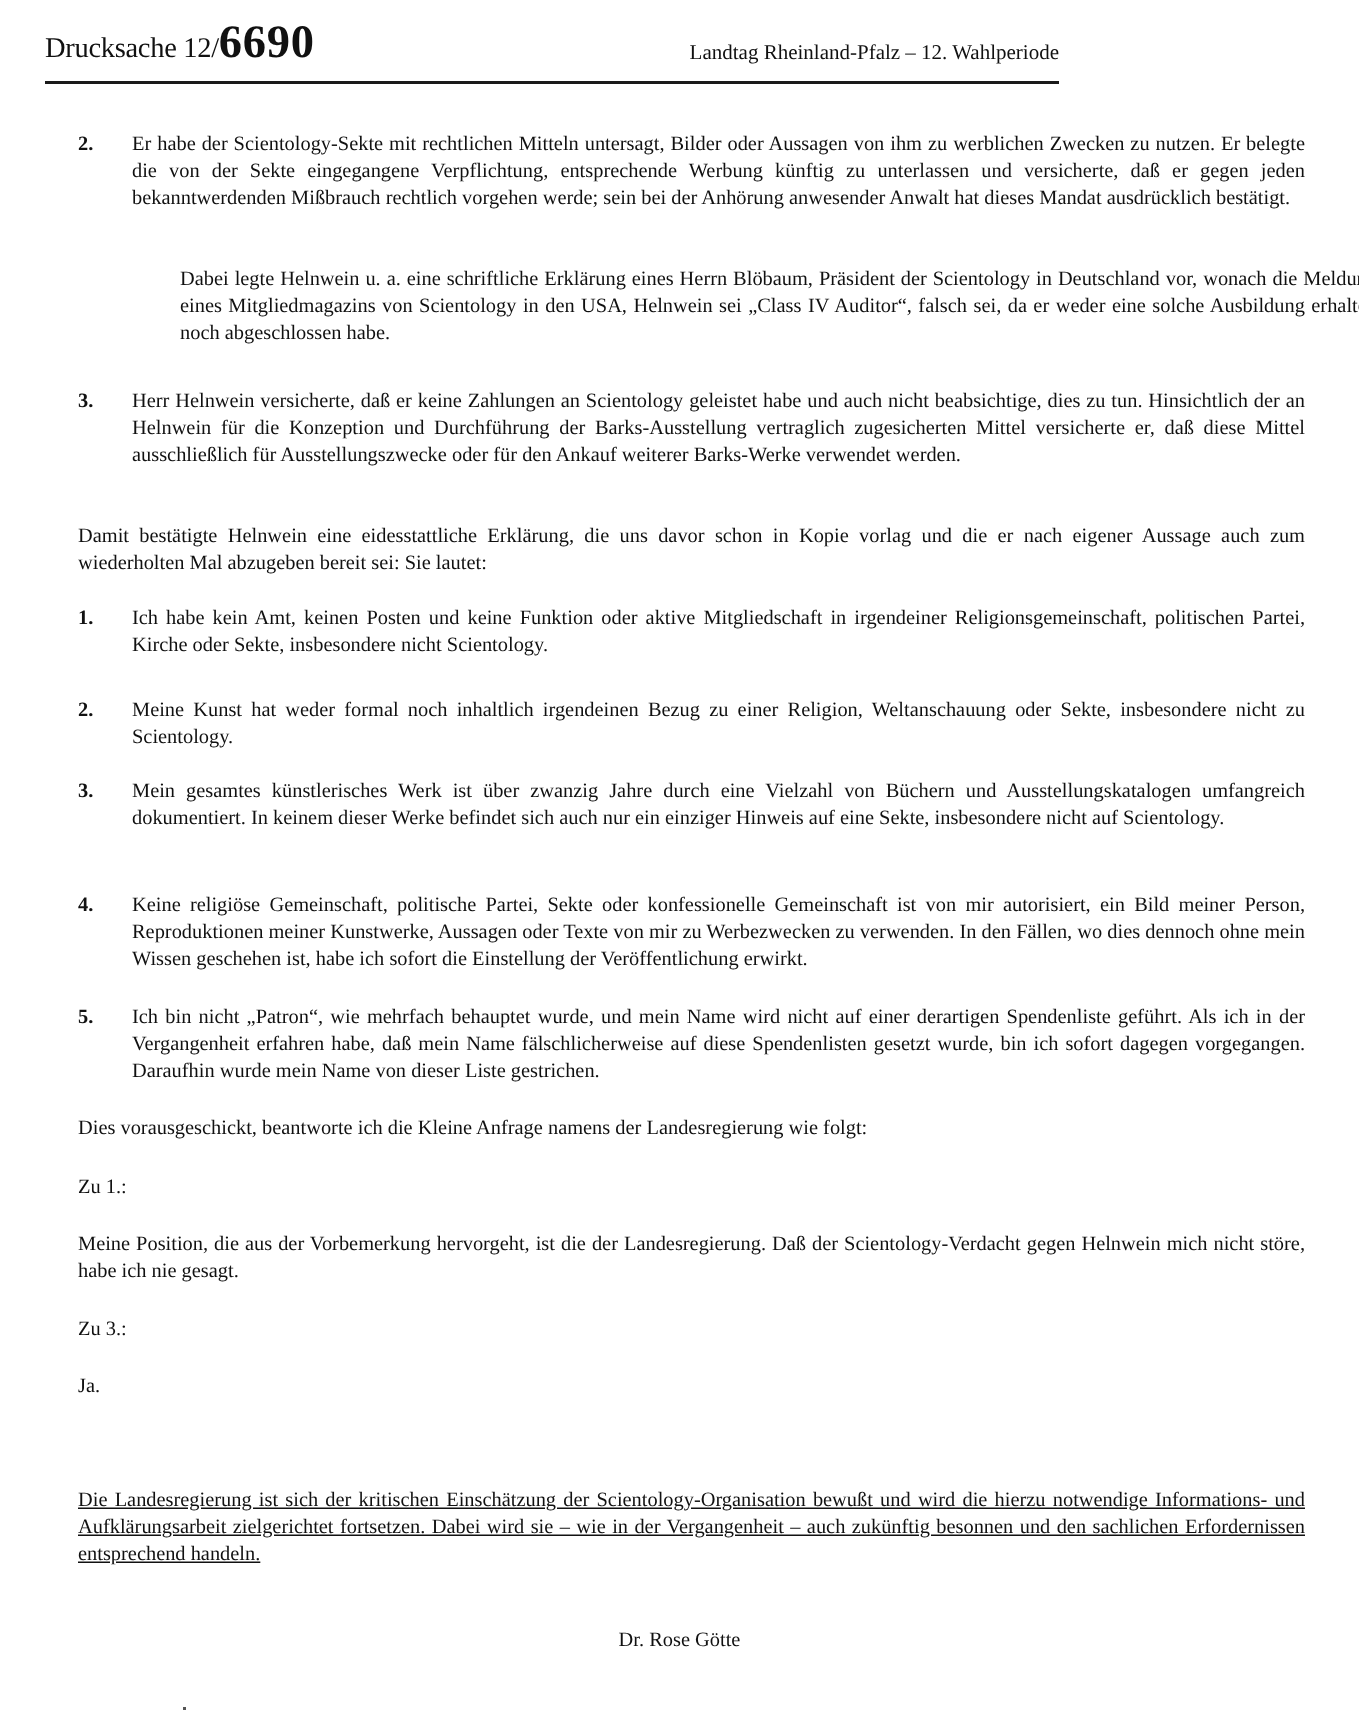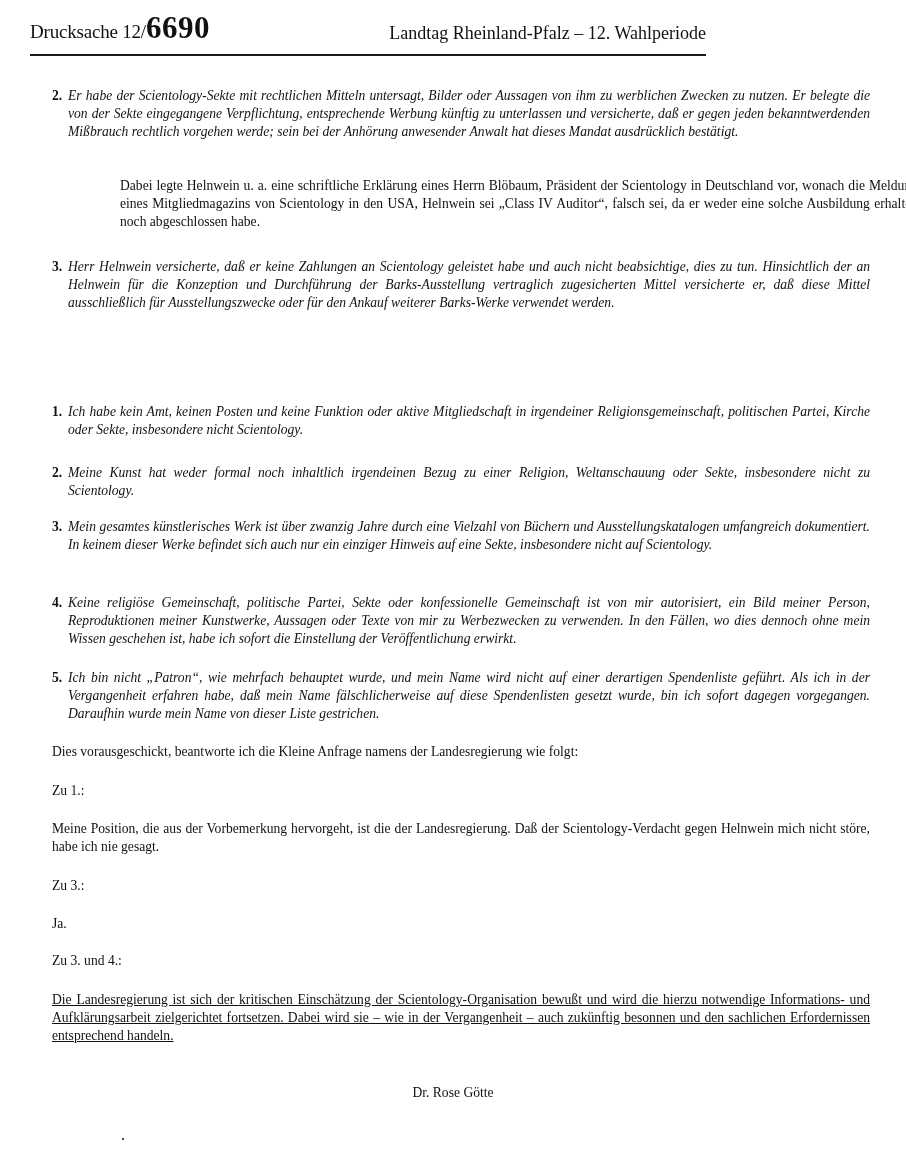--- a/index.html
+++ b/index.html
@@ -13,29 +13,29 @@
       position: absolute; left: 30px; right: 30px; top: 14px; height: 36px;
     }
     .header-left {
       position: absolute; left: 0; bottom: 4px;
       font-family: "Liberation Serif", serif; font-size: 19px; letter-spacing: -0.2px;
       white-space: nowrap;
     }
     .header-left .num { font-size: 31px; font-weight: bold; letter-spacing: 0.5px; }
     .header-right {
       position: absolute; right: 0; bottom: 6px;
-      font-family: "Liberation Serif", serif; font-size: 18px; white-space: nowrap; margin-top: 20px;
+      font-family: "Liberation Serif", serif; font-size: 14px; white-space: nowrap; margin-top: 20px;
     }
     .rule {
       position: absolute; left: 30px; right: 30px; top: 54px; height: 2px; background: #1a1a1a;
     }
     .item { position: absolute; left: 52px; width: 818px;
       font-family: "Liberation Serif", serif; font-size: 13.6px; line-height: 18.2px; text-align: justify; }
     .item .n { position: absolute; left: 0; top: 0; font-weight: bold; }
-    .item .t { display: block; margin-left: 16px; font-style: italic; }
+    .item .t { display: block; margin-left: 36px; }
     .plain { position: absolute; left: 52px; width: 818px;
       font-family: "Liberation Serif", serif; font-size: 13.6px; line-height: 18.2px; text-align: justify; }
     .indent { left: 72px; width: 798px; margin-left: 48px; }
     .sig { position: absolute; left: 0; width: 906px; text-align: center;
       font-family: "Liberation Serif", serif; font-size: 13.6px; line-height: 18px; }
     .dot { position: absolute; left: 122px; top: 1138px; width: 2px; height: 2px; background: #555; }
   </style>
 </head>
 <body>
 
@@ -53,20 +53,21 @@
     <span class="n">2.</span>
     <span class="t">Er habe der Scientology-Sekte mit rechtlichen Mitteln untersagt, Bilder oder Aussagen von ihm zu werblichen Zwecken zu nutzen. Er belegte die von der Sekte eingegangene Verpflichtung, entsprechende Werbung künftig zu unterlassen und versicherte, daß er gegen jeden bekanntwerdenden Mißbrauch rechtlich vorgehen werde; sein bei der Anhörung anwesender Anwalt hat dieses Mandat ausdrücklich bestätigt.</span>
   </div>
   <div class="plain indent" style="top:177px;">Dabei legte Helnwein u. a. eine schriftliche Erklärung eines Herrn Blöbaum, Präsident der Scientology in Deutschland vor, wonach die Meldung eines Mitgliedmagazins von Scientology in den USA, Helnwein sei „Class IV Auditor“, falsch sei, da er weder eine solche Ausbildung erhalten noch abgeschlossen habe.</div>
 
   <div class="item" style="top:258px;">
     <span class="n">3.</span>
     <span class="t">Herr Helnwein versicherte, daß er keine Zahlungen an Scientology geleistet habe und auch nicht beabsichtige, dies zu tun. Hinsichtlich der an Helnwein für die Konzeption und Durchführung der Barks-Ausstellung vertraglich zugesicherten Mittel versicherte er, daß diese Mittel ausschließlich für Ausstellungszwecke oder für den Ankauf weiterer Barks-Werke verwendet werden.</span>
   </div>
 
+  <div class="plain" style="top:348px;">Damit bestätigte Helnwein eine eidesstattliche Erklärung, die uns davor schon in Kopie vorlag und die er nach eigener Aussage auch zum wiederholten Mal abzugeben bereit sei: Sie lautet:</div>
 
   <div class="item" style="top:403px;">
     <span class="n">1.</span>
     <span class="t">Ich habe kein Amt, keinen Posten und keine Funktion oder aktive Mitgliedschaft in irgendeiner Religionsgemeinschaft, politischen Partei, Kirche oder Sekte, insbesondere nicht Scientology.</span>
   </div>
   <div class="item" style="top:464px;">
     <span class="n">2.</span>
     <span class="t">Meine Kunst hat weder formal noch inhaltlich irgendeinen Bezug zu einer Religion, Weltanschauung oder Sekte, insbesondere nicht zu Scientology.</span>
   </div>
   <div class="item" style="top:518px;">
@@ -83,19 +84,18 @@
   </div>
 
   <div class="plain" style="top:743px;">Dies vorausgeschickt, beantworte ich die Kleine Anfrage namens der Landesregierung wie folgt:</div>
 
   <div class="plain" style="top:782px;">Zu 1.:</div>
   <div class="plain" style="top:820px;">Meine Position, die aus der Vorbemerkung hervorgeht, ist die der Landesregierung. Daß der Scientology-Verdacht gegen Helnwein mich nicht störe, habe ich nie gesagt.</div>
 
   <div class="plain" style="top:877px;">Zu 3.:</div>
   <div class="plain" style="top:915px;">Ja.</div>
 
-  <div class="plain" style="top:952px;">Zu 3. und 4.:</div>
   <div class="plain" style="top:991px;text-decoration:underline;">Die Landesregierung ist sich der kritischen Einschätzung der Scientology-Organisation bewußt und wird die hierzu notwendige Informations- und Aufklärungsarbeit zielgerichtet fortsetzen. Dabei wird sie – wie in der Vergangenheit – auch zukünftig besonnen  und den sachlichen Erfordernissen entsprechend handeln.</div>
 
   <div class="sig" style="top:1084px;">Dr. Rose Götte</div>
 
   <div class="dot"></div>
 </div>
 
 </body></html>

